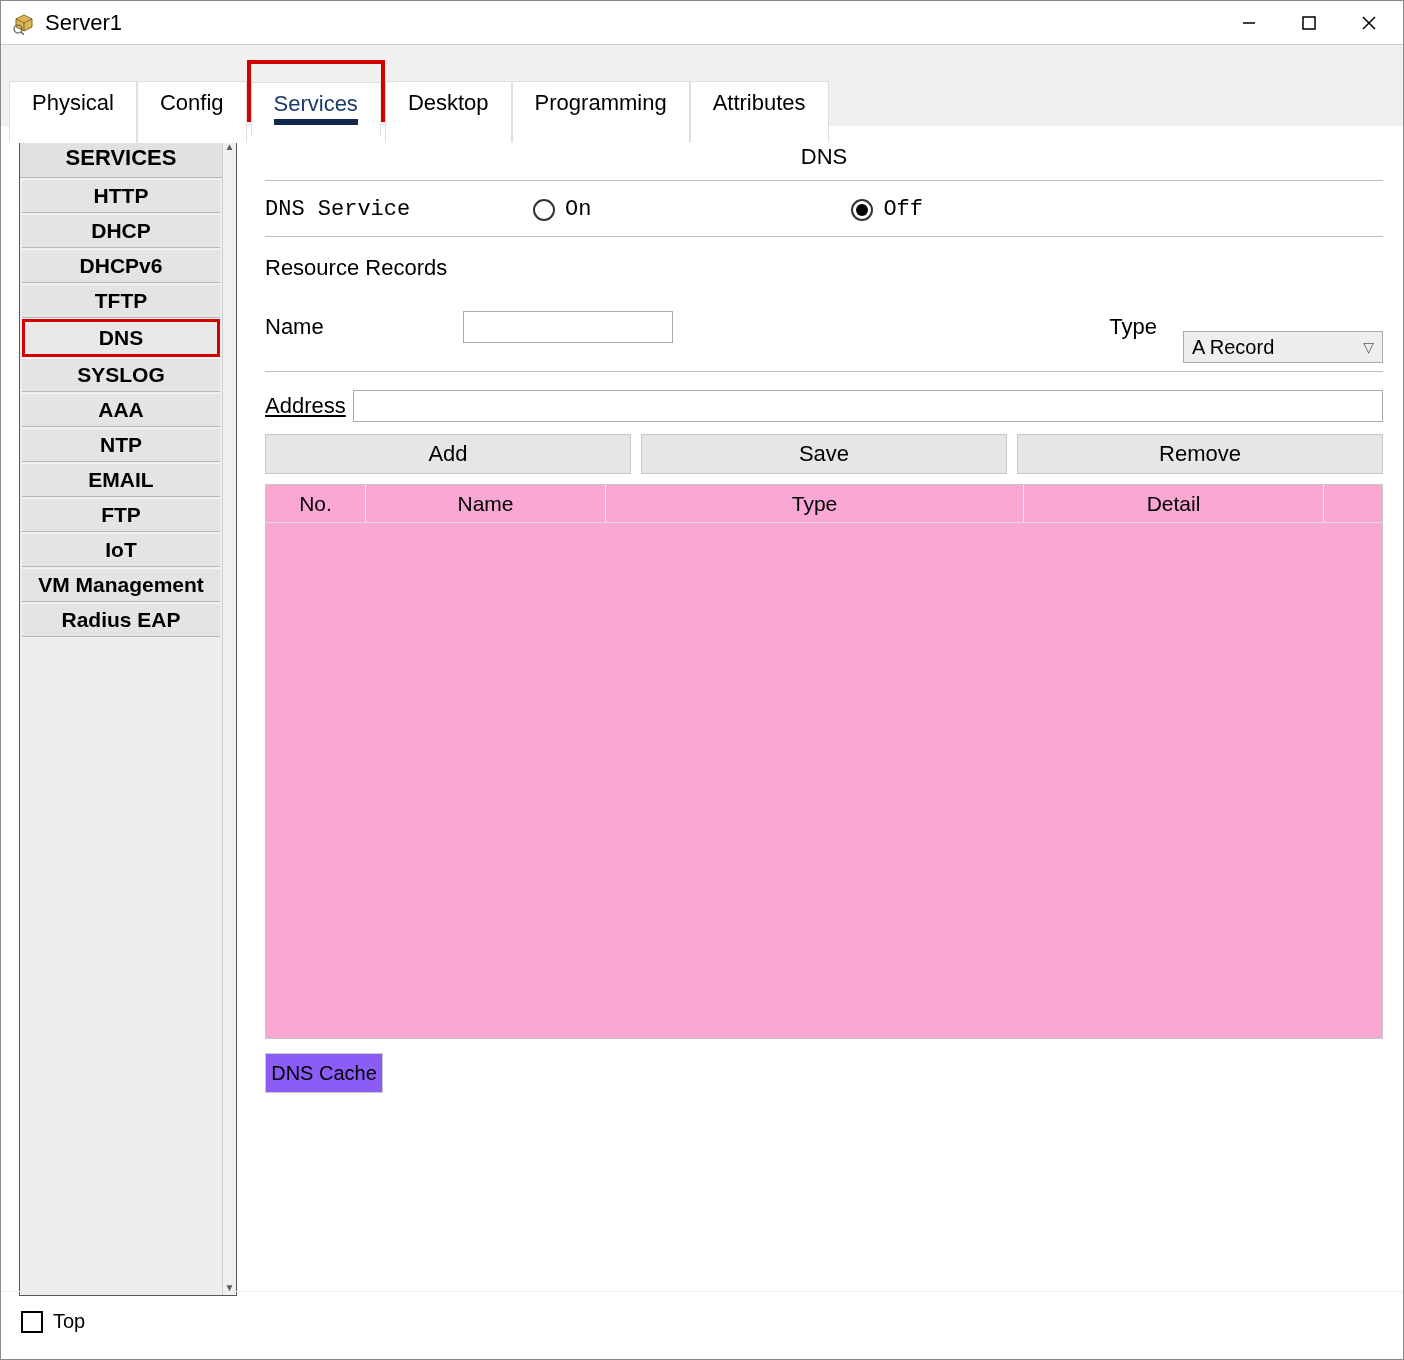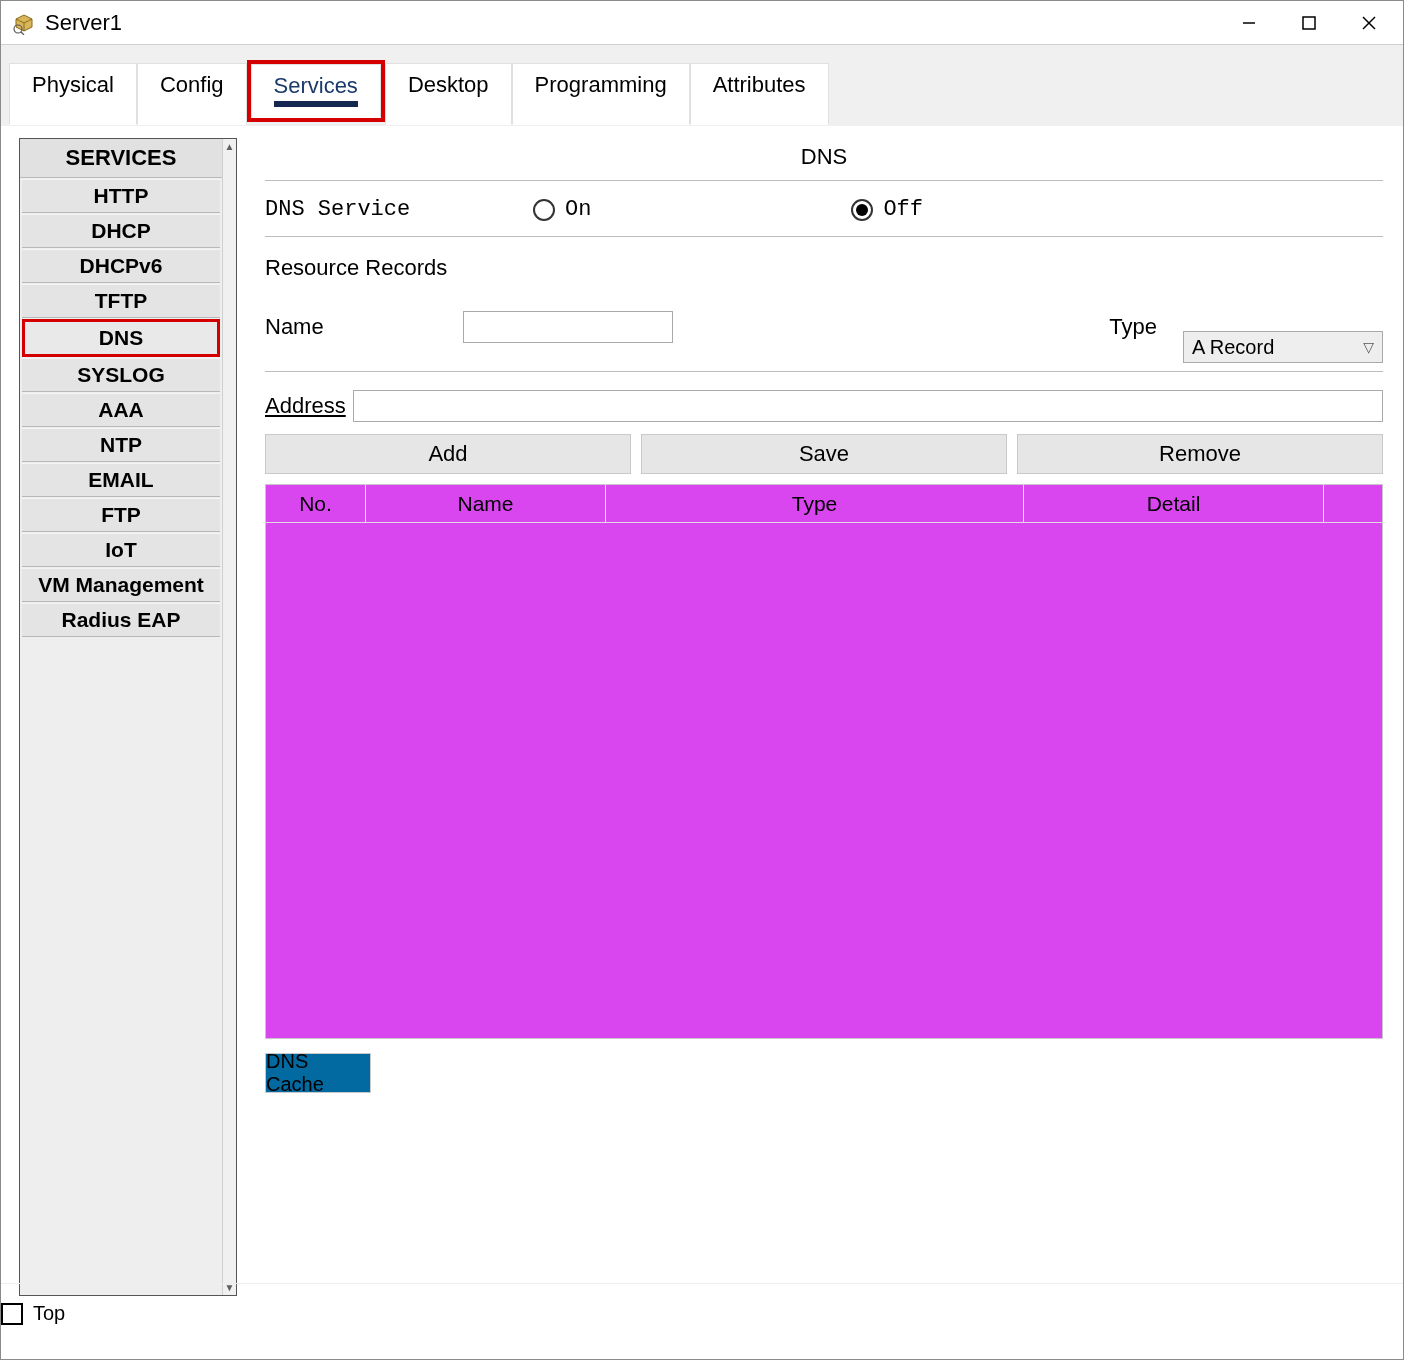--- a/index.html
+++ b/index.html
@@ -41,21 +41,21 @@
     background:#f0f0f0;
     display:flex;
     padding:18px 8px 0 8px;
     border-bottom:1px solid #f0f0f0;
   }
   .tab {
     padding:8px 22px 10px;
     font-size:22px;
     background:transparent;
     position:relative;
-    top:0;
+    top:18px;
     text-align:center;
   }
   .tab.active {
     background:#fff;
     border:1px solid #e0e0e0;
     border-bottom:1px solid #fff;
   }
   .tab.services .label { color:#1a3a6a; font-weight:500; }
   .tab.services .underline {
     height:6px; background:#13274f;
@@ -156,45 +156,45 @@
   .address-input { flex:1; height:32px; }
 
   .btnrow { display:flex; gap:10px; margin:12px 0 10px;border-radius:18px; }
   .btn {
     flex:1; height:40px; background:#e6e6e6; border:1px solid #c9c9c9;
     display:flex; align-items:center; justify-content:center;
     font-size:22px;
   }
 
   .grid {
-    border:1px solid #c7c7c7; height:555px; background:#d946ef;
+    border:1px solid #c7c7c7; height:555px; background:#f9a8d4;
   }
   .grid .header {
     display:flex; border-bottom:1px solid #ddd; height:38px;
   }
   .grid .header .cell {
     border-right:1px solid #eee; display:flex; align-items:center; justify-content:center;
     font-size:21px;
   }
   .c-no { width:100px; }
   .c-name { width:240px; flex:0 0 240px;}
   .c-type { flex:1; }
   .c-detail { width:300px; }
   .c-spacer { width:58px; border-right:none !important;}
 
   .cache-btn {
     margin-top:14px;
-    width:106px; height:40px; background:#0369a1; border:1px solid #c9c9c9;
+    width:118px; height:40px; background:#8b5cf6; border:1px solid #c9c9c9;
     display:flex; align-items:center; justify-content:center; font-size:20px;
   }
 
   
   .footer {
-    position:absolute; left:0; right:0; bottom:16px; height:60px;
-    display:flex; align-items:center; 
+    position:absolute; left:0; right:0; bottom:8px; height:60px;
+    display:flex; align-items:center; padding-left:20px;
     border-top:1px solid #eee;
   }
   .checkbox {
     width:22px; height:22px; border:2px solid #000; margin-right:10px;
   }
 </style>
 </head>
 <body>
 
 <div class="window">

